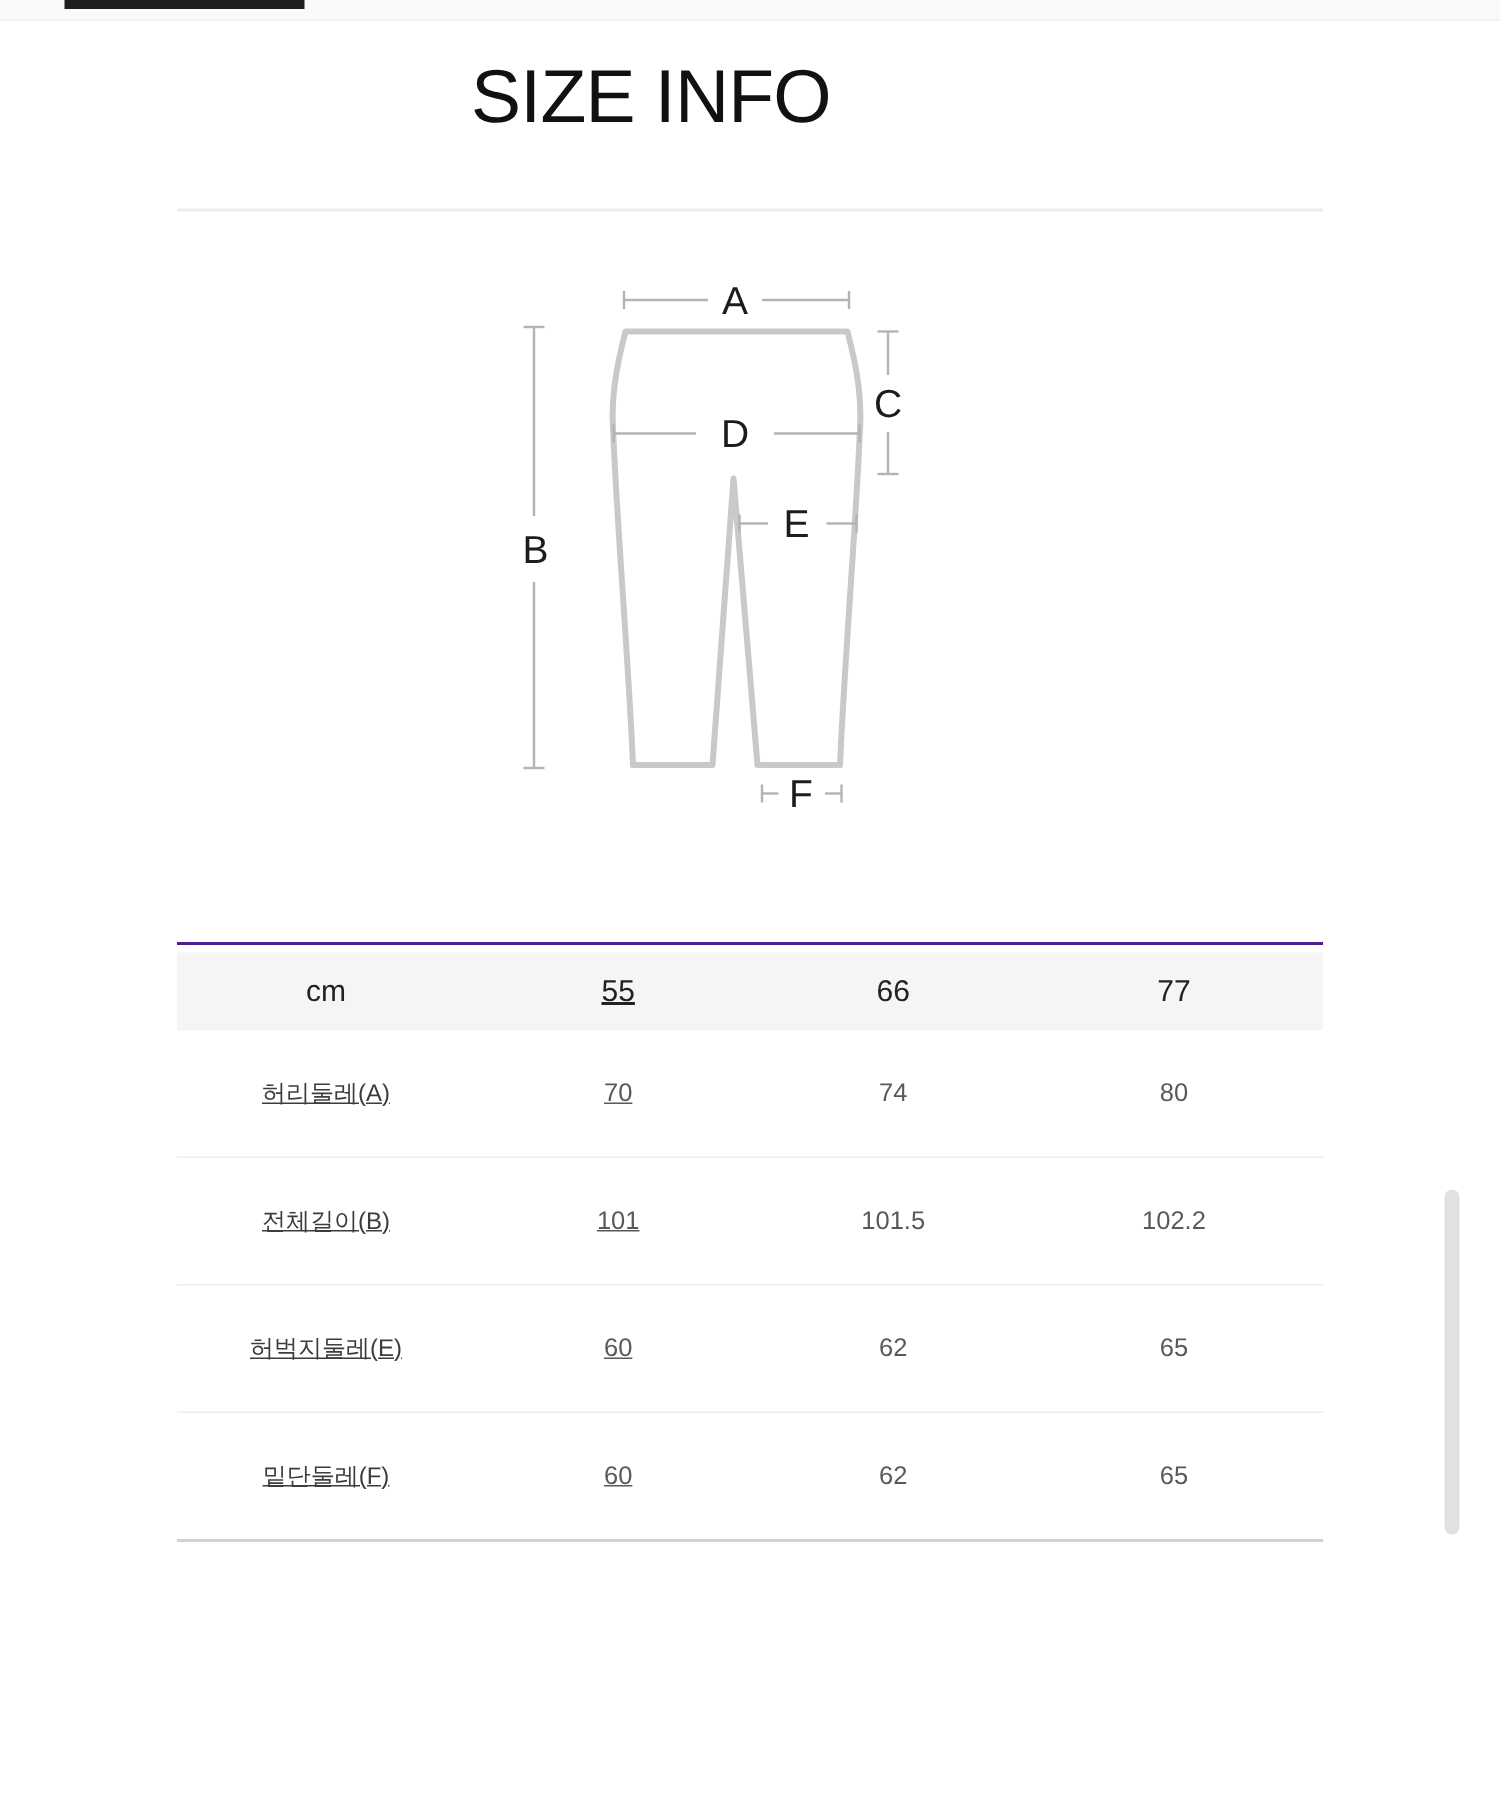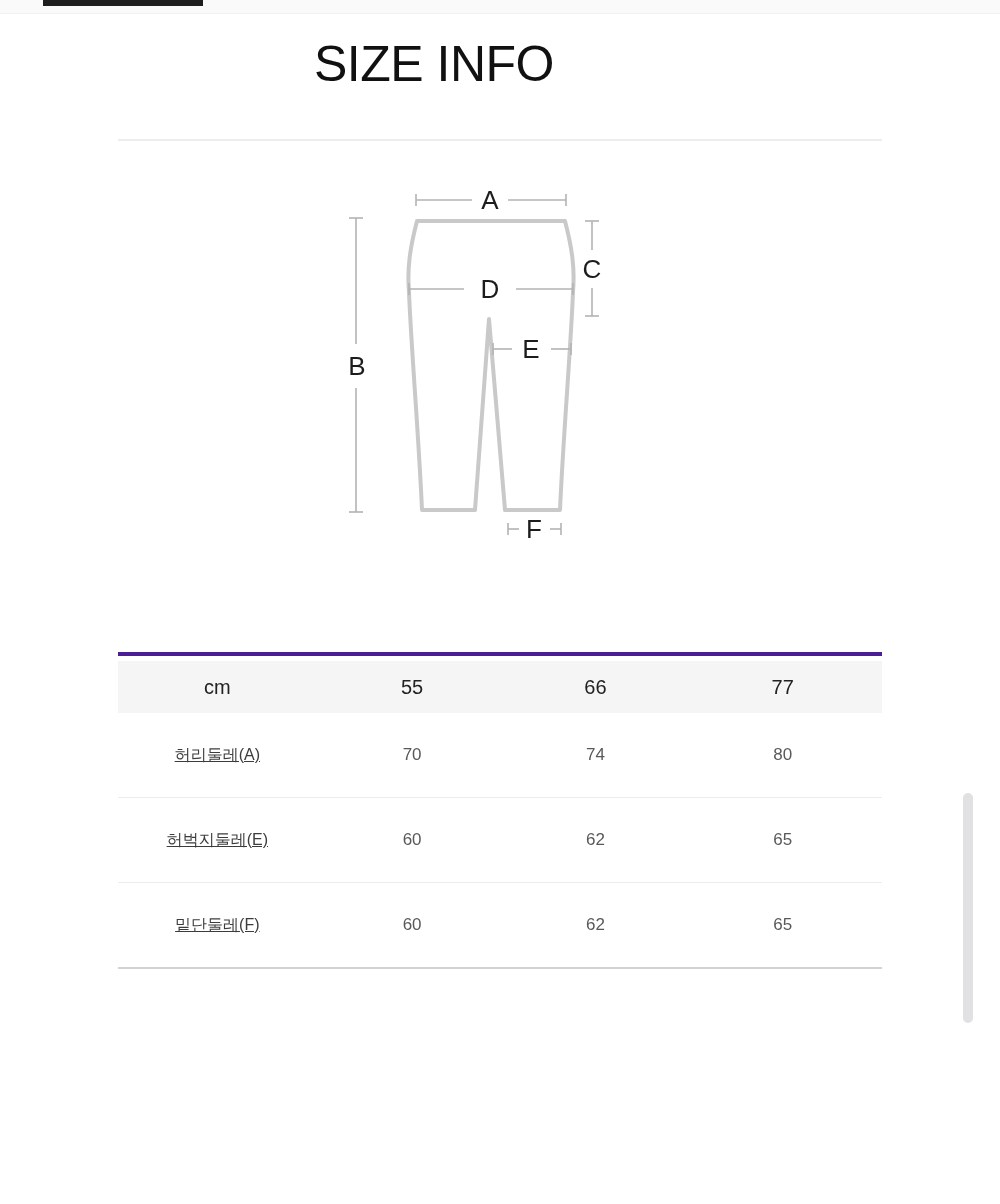--- a/index.html
+++ b/index.html
@@ -26,35 +26,35 @@
     border-top:2px solid #ededed;
   }
   .diagram{
     position:absolute;left:298px;top:160px;width:404px;height:400px;
   }
   .diagram text{
     font-family:"Liberation Sans","DejaVu Sans",sans-serif;
     font-size:26px;fill:#1c1c1c;text-anchor:middle;
   }
   .size-table{
-    position:absolute;left:118px;top:652px;width:764px;
-    border-top:4px solid #4c1d95;
+    position:absolute;left:118px;top:628px;width:764px;
+    border-top:2px solid #4c1d95;
   }
   .thead{
     margin-top:5px;height:52px;background:#f5f5f5;
     display:flex;align-items:center;
   }
   .trow{
     height:84px;display:flex;align-items:center;
     border-bottom:1px solid #ececec;
   }
   .trow:last-child{border-bottom:2px solid #d2d2d2;justify-content:space-between;}
   .cell{text-align:center;}
   .c1{width:26%;}
-  .c2{width:25%;}
+  .c2{width:25%;text-decoration:underline;}
   .c3{width:23%;}
   .c4{width:26%;}
   .thead .cell{font-size:20px;color:#222222;}
   .row-label{font-size:16px;color:#3c3c3c;text-decoration:underline;}
   .row-val{font-size:17px;color:#595959;}
   .scrollbar-thumb{
     position:absolute;left:963px;top:793px;width:10px;height:230px;
     background:#e1e1e3;border-radius:5px;
   }
 </style>
@@ -140,20 +140,26 @@
     <div class="cell c4">77</div>
   </div>
 
   <div class="trow">
     <div class="cell c1 row-label">허리둘레(A)</div>
     <div class="cell c2 row-val">70</div>
     <div class="cell c3 row-val">74</div>
     <div class="cell c4 row-val">80</div>
   </div>
 
+  <div class="trow">
+    <div class="cell c1 row-label">전체길이(B)</div>
+    <div class="cell c2 row-val">101</div>
+    <div class="cell c3 row-val">101.5</div>
+    <div class="cell c4 row-val">102.2</div>
+  </div>
 
 
 
   <div class="trow">
     <div class="cell c1 row-label">허벅지둘레(E)</div>
     <div class="cell c2 row-val">60</div>
     <div class="cell c3 row-val">62</div>
     <div class="cell c4 row-val">65</div>
   </div>
 

